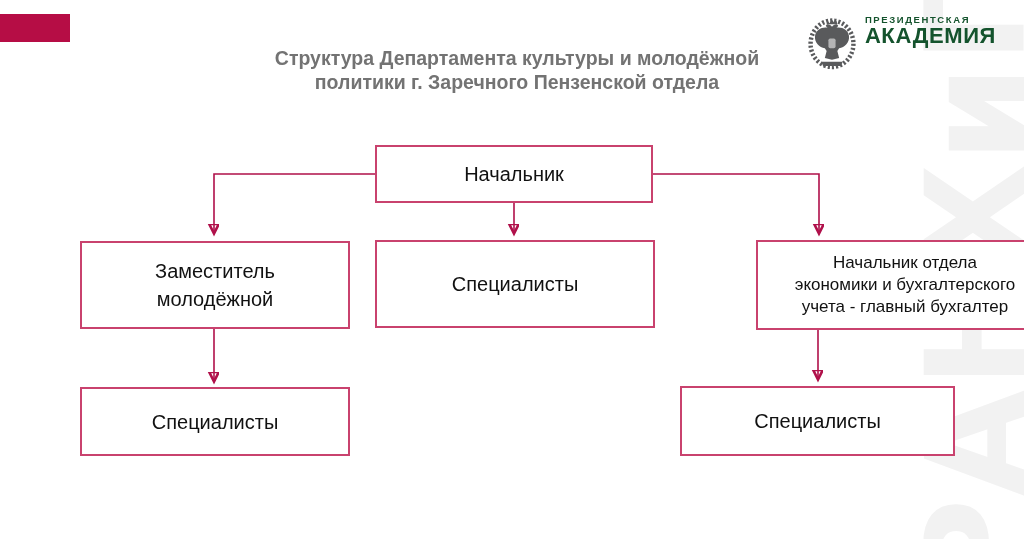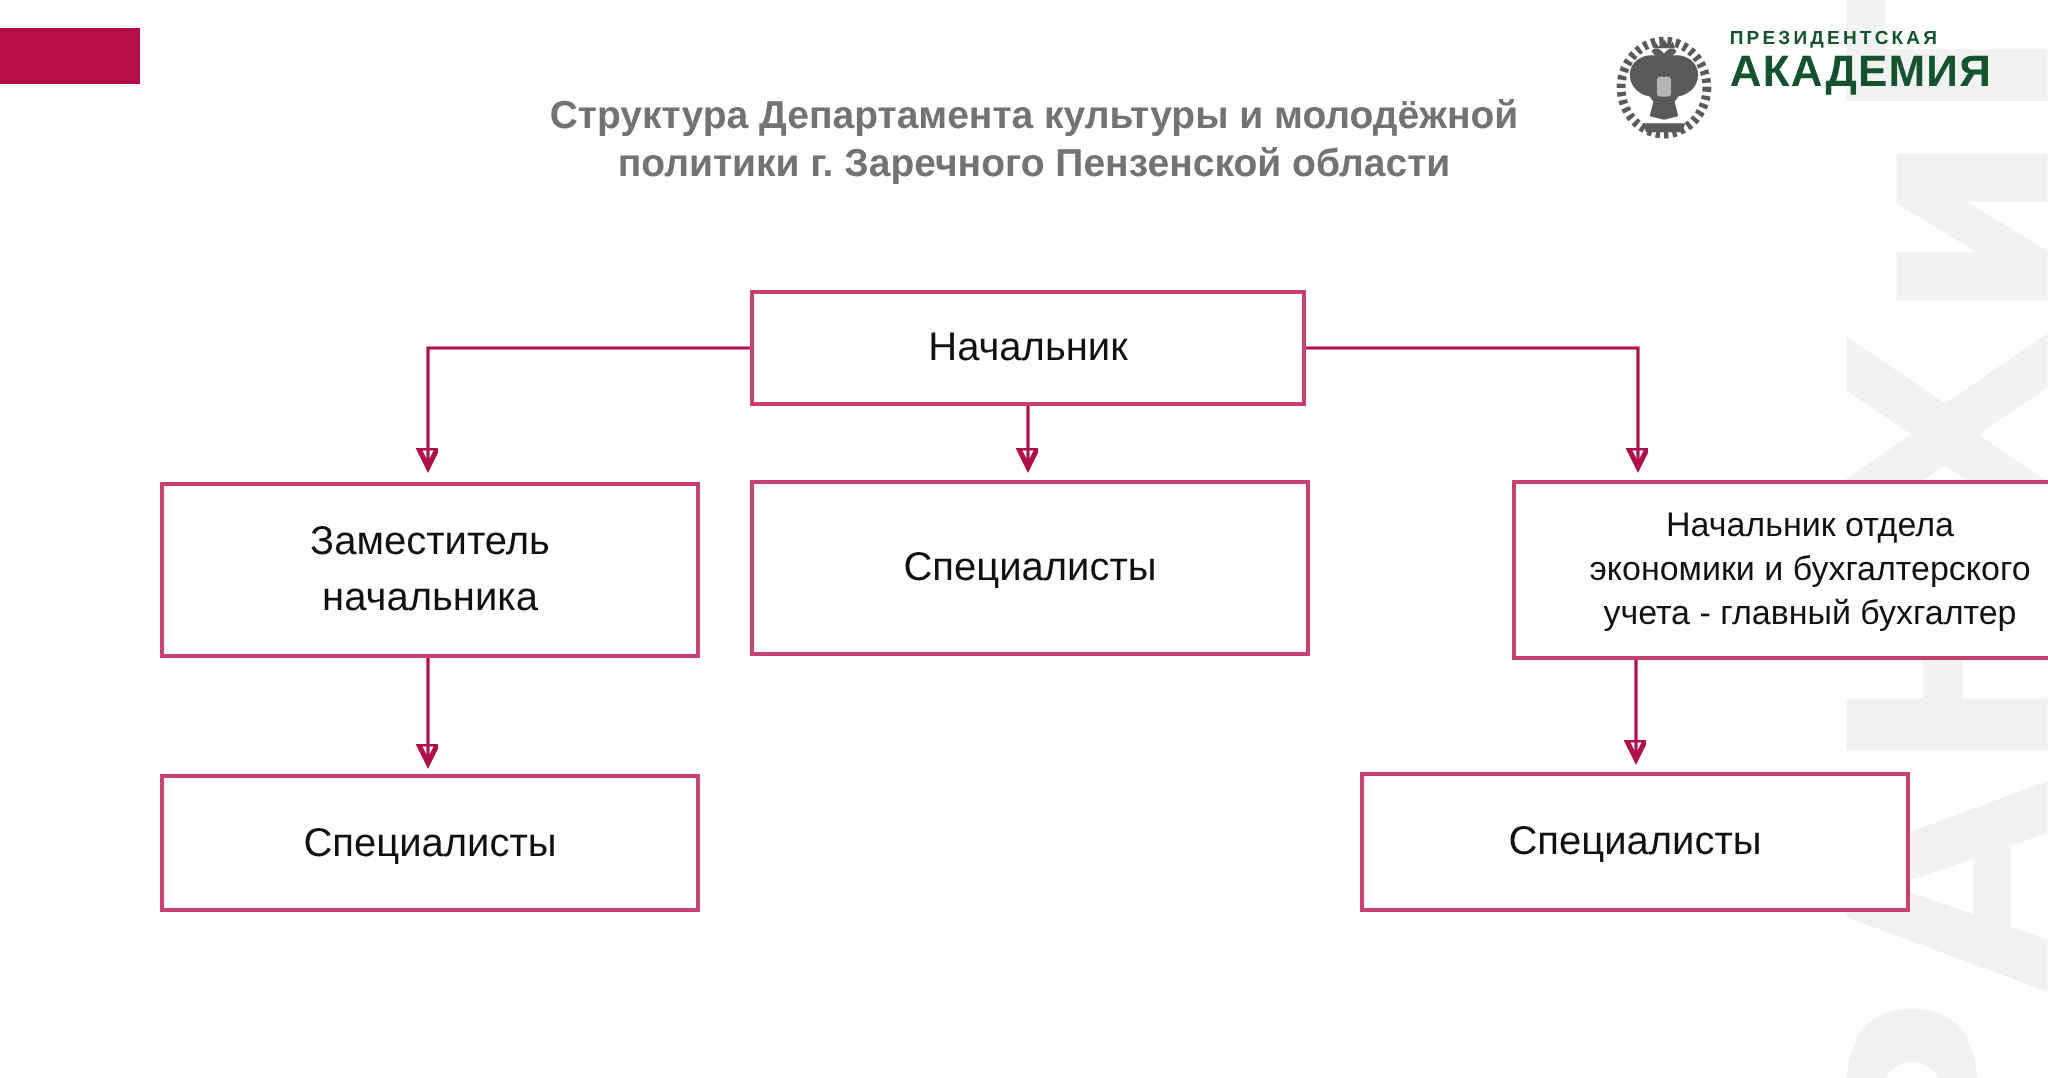--- a/index.html
+++ b/index.html
@@ -49,21 +49,21 @@
 <body>
 
 <div class="slide">
 
   <div class="watermark">РАНХиГС</div>
 
   <div class="accent-bar"></div>
 
   <div class="title">
     <div>Структура Департамента культуры и молодёжной</div>
-    <div>политики г. Заречного Пензенской области</div>
+    <div>политики г. Заречного Пензенской отдела</div>
   </div>
 
   <div class="logo">
     <svg class="logo-emblem" viewBox="0 0 56 62" xmlns="http://www.w3.org/2000/svg">
       <ellipse cx="28" cy="33" rx="24" ry="26" fill="none" stroke="#595a5c" stroke-width="5" stroke-dasharray="2.4 2.2"></ellipse>
       <path d="M23 7 l2 3 3-4 3 4 2-3 1 4 h-12 z" fill="#595a5c"></path>
       <path d="M28 14 c-2-3-6-4-7-1 l2 2 c-7-1-13 3-14 9 c-1 8 5 13 11 14 l2 3 -2 8 8 2 8-2 -2-8 2-3 c6-1 12-6 11-14 c-1-6-7-10-14-9 l2-2 c-1-3-5-2-7 1 z" fill="#595a5c"></path>
       <rect x="24" y="27" width="8" height="11" rx="2" fill="#ffffff" opacity="0.55"></rect>
       <path d="M16 53 l24 0 -2 5 -20 0 z" fill="#595a5c"></path>
     </svg>
@@ -85,21 +85,21 @@
     <path d="M214,329 L214,380" marker-end="url(#arrow)"></path>
     <path d="M818,330 L818,378" marker-end="url(#arrow)"></path>
   </svg>
 
   <div class="node node-head">
     <div class="node-label">Начальник</div>
   </div>
 
   <div class="node node-deputy">
     <div class="node-label">Заместитель
-начальника</div>
+молодёжной</div>
   </div>
 
   <div class="node node-spec-center">
     <div class="node-label">Специалисты</div>
   </div>
 
   <div class="node node-acct">
     <div class="node-label">Начальник отдела
 экономики и бухгалтерского
 учета - главный бухгалтер</div>

